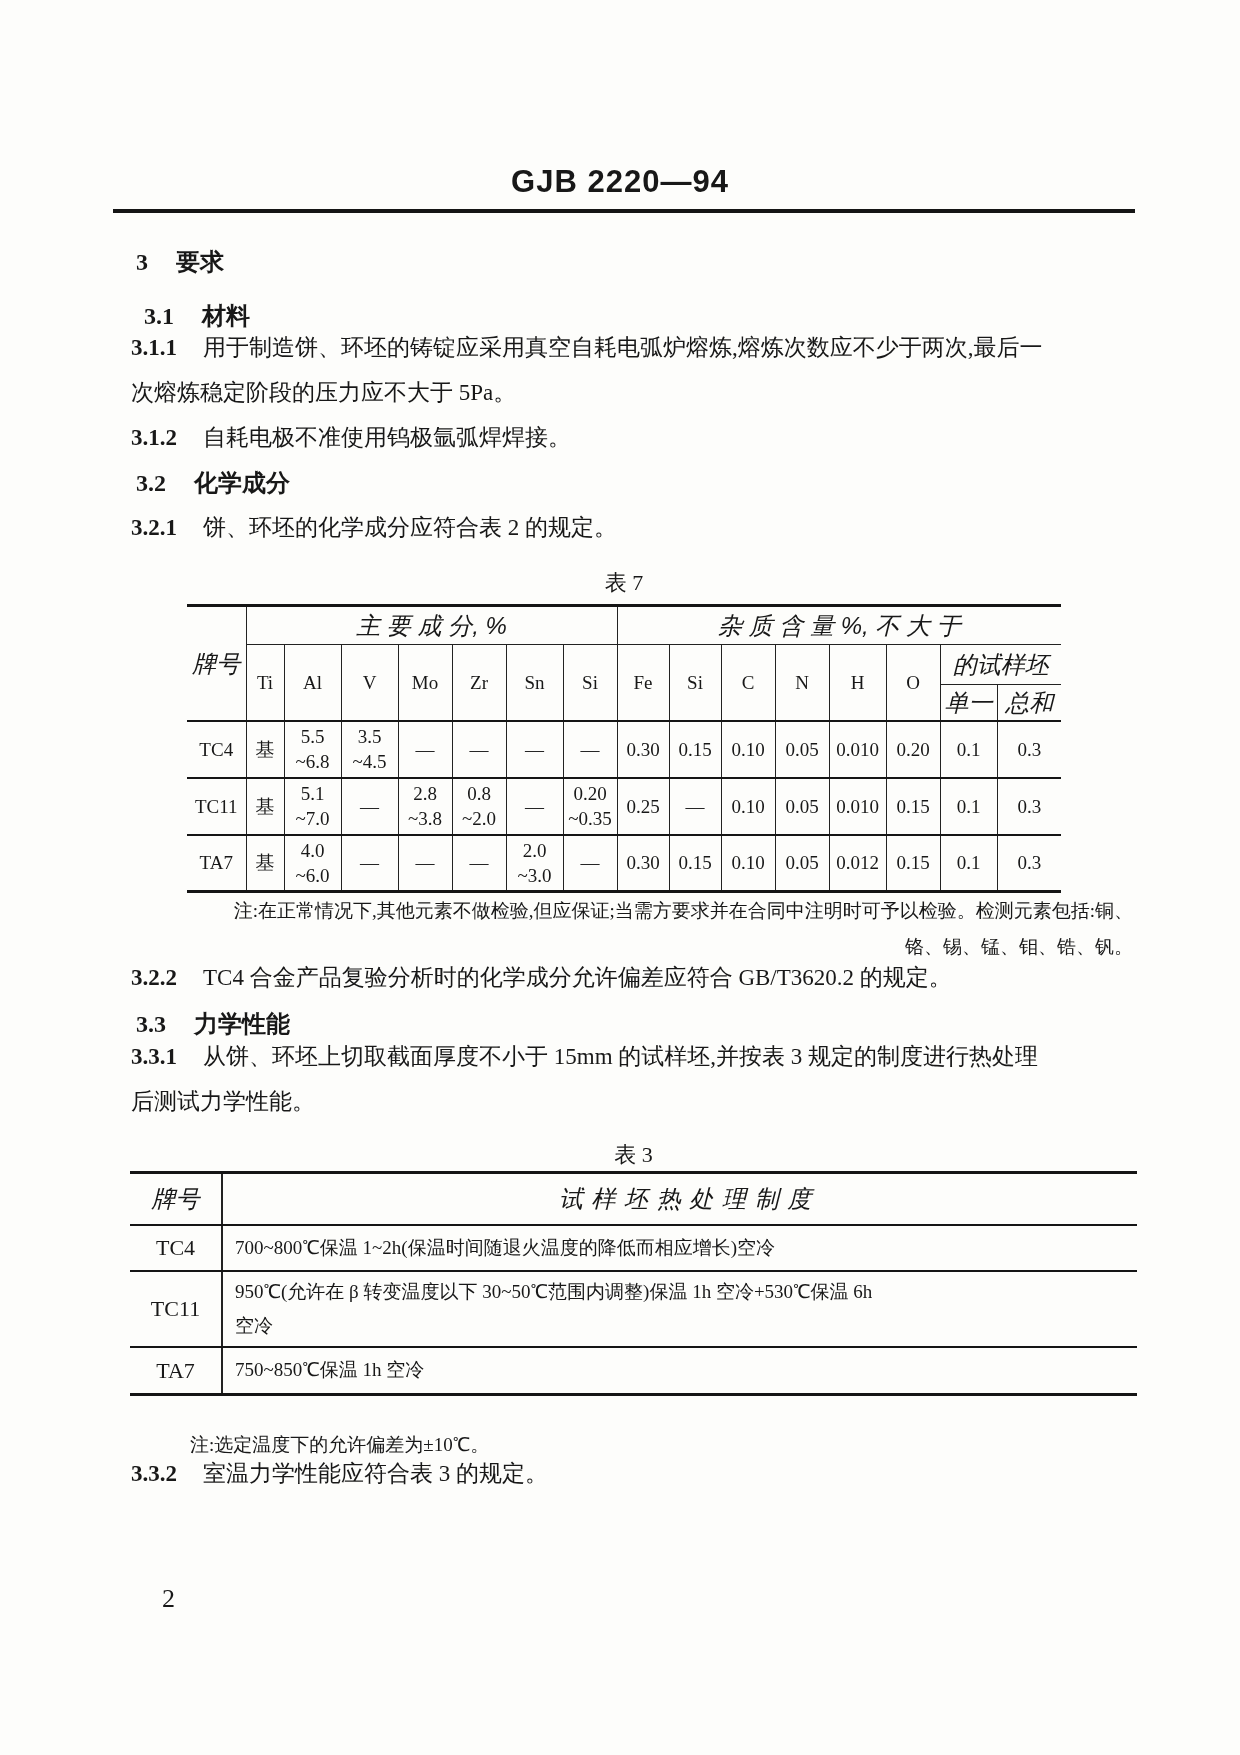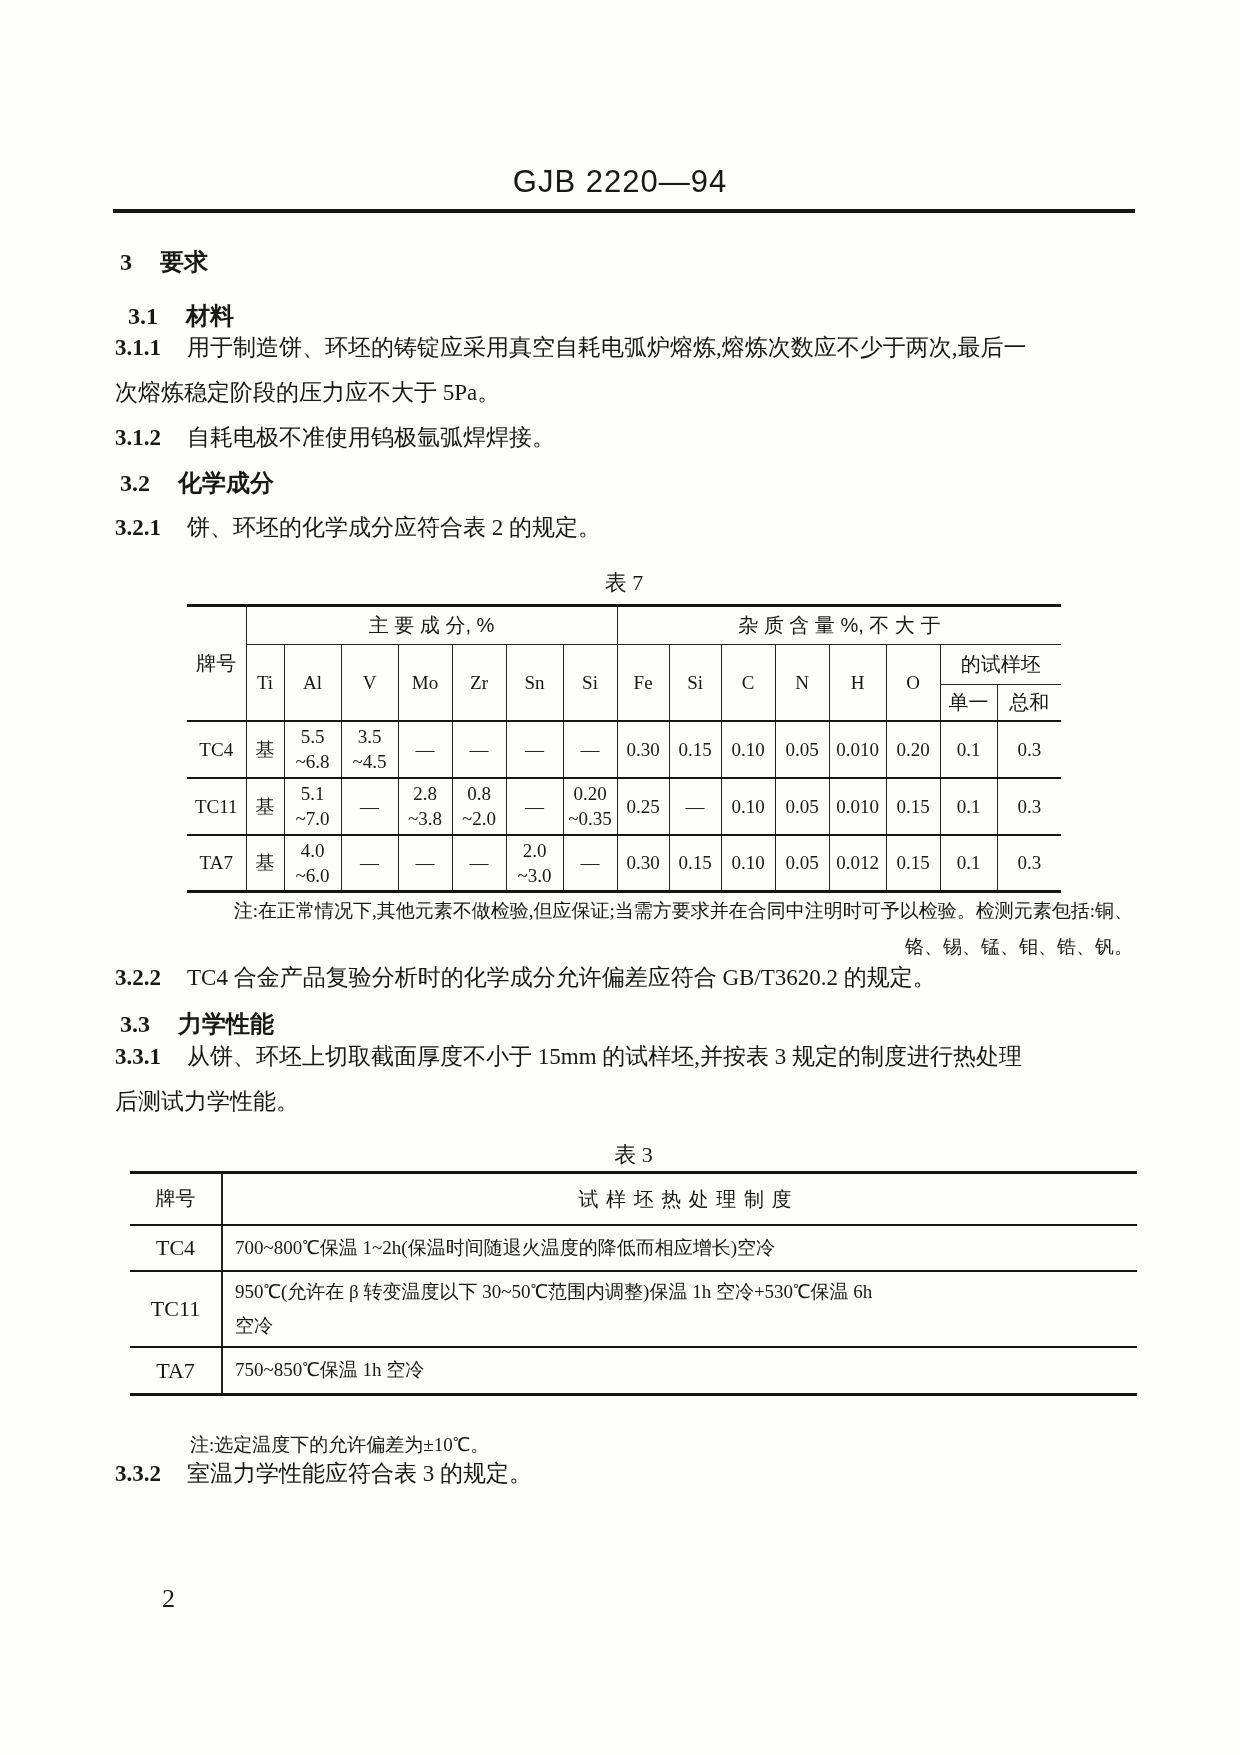--- a/index.html
+++ b/index.html
@@ -8,47 +8,47 @@
     position:relative;
     background:#fdfdfb;
     color:#181818;
     font-family:"Liberation Serif", serif;
     overflow:hidden;
   }
   .doc-header {
     position:absolute; top:164px; left:0; width:100%;
     text-align:center;
     font-family:"Liberation Sans", sans-serif;
-    font-weight:normal; font-size:31px; letter-spacing:1px;
+    font-weight:bold; font-size:31px; letter-spacing:1px;
   }
   .header-rule {
     position:absolute; top:209px; left:113px; width:1022px; height:4px;
     background:#151515;
   }
-  .para { position:absolute; font-size:23px; line-height:45px; width:1024px; }
+  .para { position:absolute; font-size:23px; line-height:45px; width:1024px;margin-left:16px; }
   .para .num {
     font-weight:bold; margin-right:26px;
     font-family:"Liberation Serif", serif;
   }
   .para .txt { white-space:pre-line; }
   .heading { font-family:"Liberation Sans", sans-serif; font-weight:bold; font-size:24px; }
   .heading .num { margin-right:28px; }
   .tbl-caption {
     position:absolute; text-align:center; font-size:22px;
   }
   table.tbl {
     position:absolute; border-collapse:collapse; table-layout:fixed;
     border-top:3px solid #151515; border-bottom:3px solid #151515;
     font-size:19px;
   }
   .tbl th, .tbl td {
     border:1px solid #222; text-align:center; vertical-align:middle;
     font-weight:normal; padding:1px 1px; white-space:pre-line; line-height:25px;
   }
-  .tbl .cn { font-family:"Liberation Sans", sans-serif; font-size:20px; }
+  .tbl .cn { font-family:"Liberation Sans", sans-serif; font-size:24px;font-style:italic; }
   .tbl .fc { border-left:none; }
   .tbl .lc { border-right:none; }
   .t2 { left:187px; top:604px; width:874px; }
   .t2 thead tr:last-child th, .t2 thead th[rowspan="2"] { border-bottom:2px solid #151515; }
   .t2 tbody td { border-top:2px solid #151515; border-bottom:2px solid #151515; }
   .t2 th[rowspan="3"] { border-bottom:2px solid #151515; }
   .note {
     position:absolute; font-size:19px; line-height:36px;
     white-space:pre-line; padding-left:38px; text-indent:-38px;
   }

